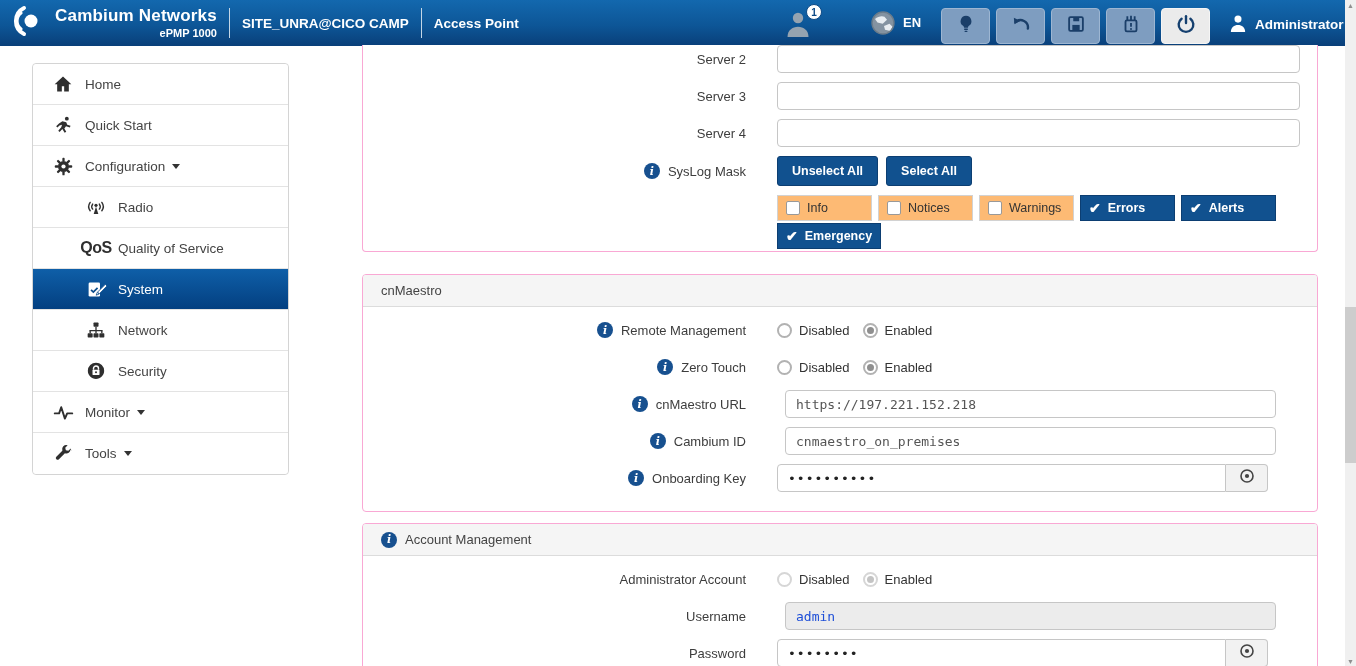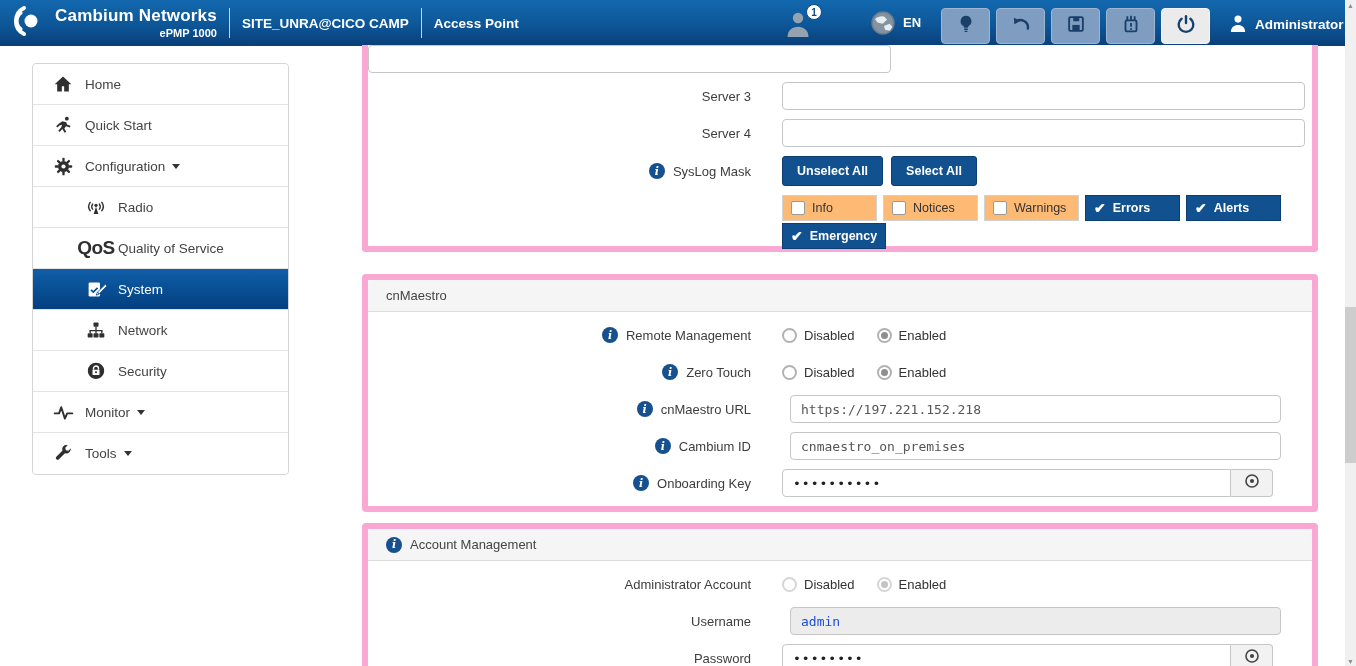--- a/index.html
+++ b/index.html
@@ -42,27 +42,27 @@
   .sidebar { position:absolute; left:32px; top:63px; width:257px; background:#fff;
     border:1px solid #d4d4d4; border-radius:4px; }
   .nav-item { height:41px; display:flex; align-items:center; border-bottom:1px solid #e3e3e3;
     font-size:13.5px; color:#444; cursor:pointer; background:#fff; }
   .nav-item:first-child { border-radius:4px 4px 0 0; }
   .nav-item:last-child { border-bottom:none; border-radius:0 0 4px 4px; }
   .ico { width:26px; display:flex; align-items:center; justify-content:center; margin-left:17px;
     margin-right:9px; color:#2f2f2f; flex:none; white-space:nowrap; }
   .nav-item.sub .ico { margin-left:50px; }
   .nav-item.selected { background:linear-gradient(180deg,#0f5fa8,#033f80); color:#fff; font-weight:normal; }
-  .qos-glyph { font-weight:800; font-size:19px; letter-spacing:-.5px; }
+  .qos-glyph { font-weight:800; font-size:16px; letter-spacing:-.5px; }
   .caret-d { width:0; height:0; border-left:4px solid transparent; border-right:4px solid transparent;
     border-top:5px solid #333; margin-left:7px; }
 
   
   .panel { position:absolute; left:362px; width:956px; background:#fff;
-    border:6px solid #f9a8d4; border-radius:4px; }
+    border:1px solid #f9a8d4; border-radius:4px; }
   #panel-syslog  { top:45px;  height:207px; border-top:none; border-radius:0 0 4px 4px; }
   #panel-cnmaestro { top:274px; height:238px; }
   #panel-account { top:523px; height:210px; }
   .panel-head { height:32px; background:#f5f5f5; border-bottom:1px solid #dcdcdc; display:flex;
     align-items:center; gap:8px; padding:0 18px; font-size:13px; color:#444; border-radius:3px 3px 0 0; }
 
   .form-row { display:flex; align-items:flex-start; margin-top:9px; }
   .form-row.vcenter { align-items:center; }
   .form-row:first-child { margin-top:0; }
   .label-col { width:414px; display:flex; align-items:center; justify-content:flex-end; gap:8px;
@@ -90,21 +90,21 @@
 
   .toggles { width:523px; display:flex; flex-wrap:wrap; gap:2px 6px; }
   .toggle { height:26px; min-width:95px; display:flex; align-items:center; gap:7px; padding:0 8px;
     font-size:12.5px; cursor:pointer; }
   .toggle.off { background:#fdba74; border:1px solid #d2d2d2; color:#333; }
   .toggle .box { width:14px; height:14px; background:#fff; border:1px solid #999; border-radius:2px; flex:none; }
   .toggle.on { background:#11518f; border:1px solid #0c3e72; color:#fff; font-weight:bold; }
   .toggle .check { font-size:14px; line-height:1; }
 
   .radio-opt { display:flex; align-items:center; gap:7px; font-size:13px; color:#333; cursor:pointer; }
-  .radio-opt + .radio-opt { margin-left:22px; }
+  .radio-opt + .radio-opt { margin-left:13px; }
   .radio { width:15px; height:15px; border:2px solid #b2b2b2; border-radius:50%; background:#fff;
     position:relative; flex:none; }
   .radio.sel::after { content:""; position:absolute; inset:2px; border-radius:50%; background:#8f8f8f; }
   .disabledish .radio { border-color:#d6d6d6; }
   .disabledish .radio.sel::after { background:#c4c4c4; }
 </style>
 </head>
 <body>
 
 <div id="app">
@@ -319,20 +319,21 @@
           <path d="M21 6.3a5 5 0 0 1-6.7 4.7l-7.2 7.2A2.15 2.15 0 1 1 4 15.2l7.2-7.2a5 5 0 0 1 6.4-6.4L14.7 4.5l.7 3 3 .7 2.9-2.9c.4.9.6 1.9.6 3z"></path>
         </svg>
       </span>
       <span>Tools</span>
       <span class="caret-d"></span>
     </div>
   </div>
 
   <div class="panel" id="panel-syslog">
     <div class="form-row vcenter">
+      <span class="label-col">Server 2</span>
       <span class="ctrl-col">
         <input class="text-input w-server" value="" style="">
       </span>
     </div>
     <div class="form-row vcenter">
       <span class="label-col">Server 3</span>
       <span class="ctrl-col">
         <input class="text-input w-server" value="" style="">
       </span>
     </div>

